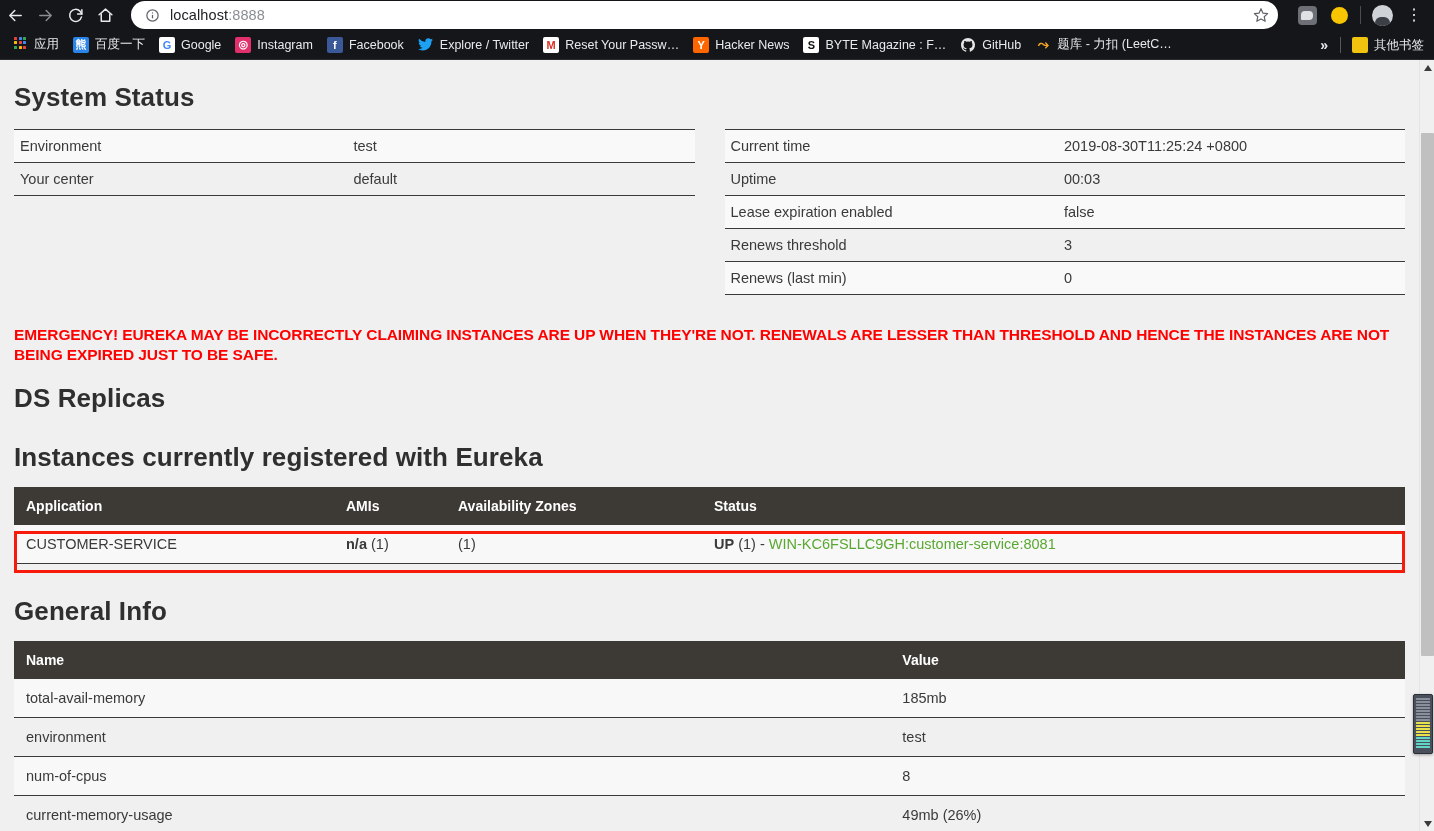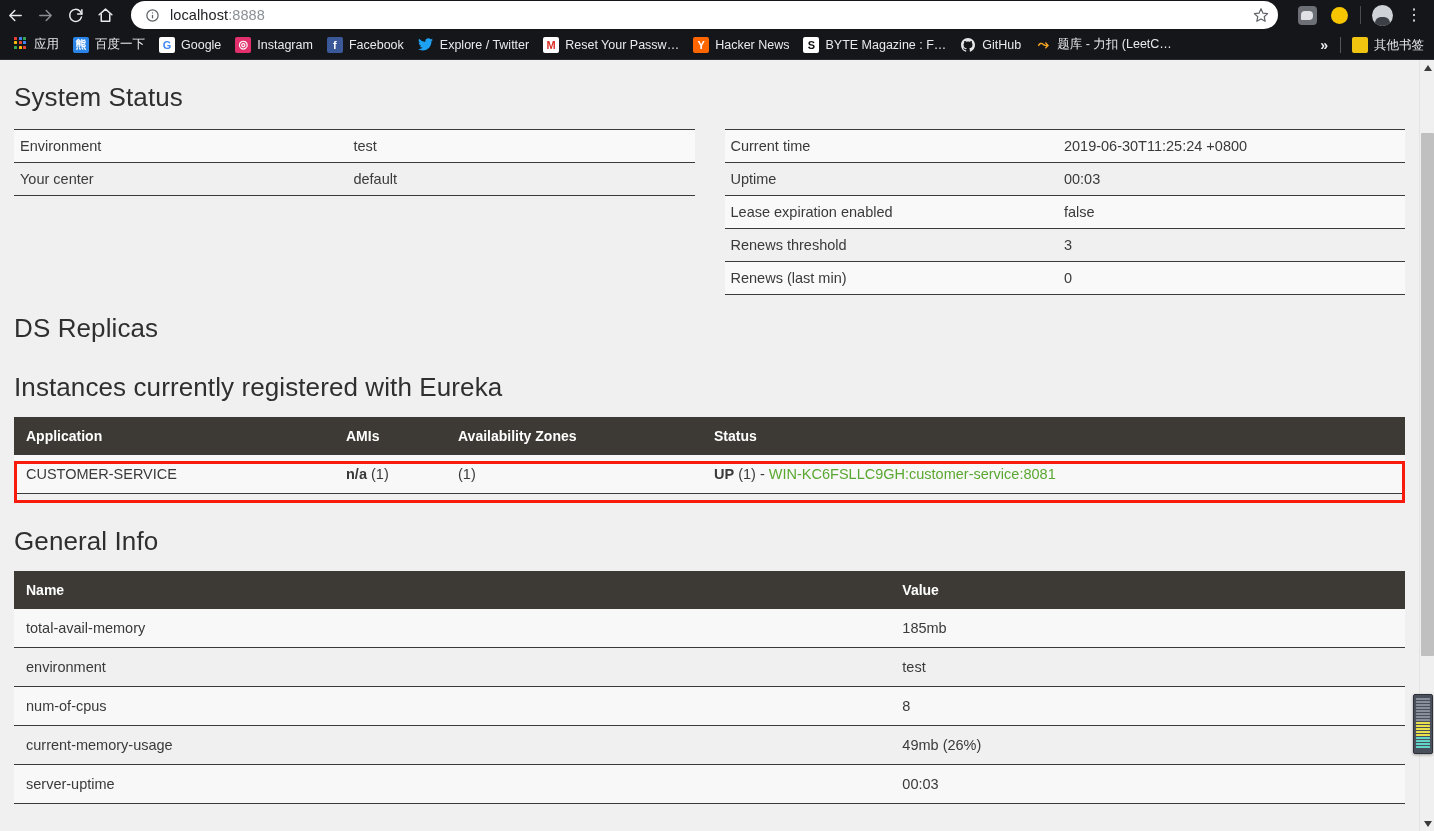--- a/index.html
+++ b/index.html
@@ -97,21 +97,21 @@
     position: relative;
     overflow: hidden;
   }
   .page {
     position: absolute; left: 0; top: 0;
     width: 1419px; padding: 0 14px;
     font-family: "Liberation Sans", sans-serif;
   }
 
   h1.sec {
-    font-size: 26px; font-weight: 400; color: #2f2f2f;
+    font-size: 26px; font-weight: 700; color: #2f2f2f;
     letter-spacing: .1px;
   }
 
   table.t { width: 100%; border-collapse: collapse; table-layout: fixed; }
   table.t td, table.t th { font-size: 14.5px; color: #3a3a3a; }
 
   
   .status-row { display: flex; gap: 30px; margin-top: 16px; }
   .status-col { flex: 1 1 0; }
   .status-col table { width: 100%; }
@@ -360,21 +360,21 @@
             </tr>
           </tbody>
         </table>
       </div>
 
       <div class="status-col">
         <table class="t">
           <tbody>
             <tr>
               <td>Current time</td>
-              <td>2019-06-30T11:25:24 +0800</td>
+              <td>2019-08-30T11:25:24 +0800</td>
             </tr>
             <tr>
               <td>Uptime</td>
               <td>00:03</td>
             </tr>
             <tr>
               <td>Lease expiration enabled</td>
               <td>false</td>
             </tr>
             <tr>
@@ -383,20 +383,21 @@
             </tr>
             <tr>
               <td>Renews (last min)</td>
               <td>0</td>
             </tr>
           </tbody>
         </table>
       </div>
     </div>
 
+    <div class="emergency">EMERGENCY! EUREKA MAY BE INCORRECTLY CLAIMING INSTANCES ARE UP WHEN THEY'RE NOT. RENEWALS ARE LESSER THAN THRESHOLD AND HENCE THE INSTANCES ARE NOT BEING EXPIRED JUST TO BE SAFE.</div>
 
     <h1 class="sec" style="margin-top:18px;">DS Replicas</h1>
 
     <h1 class="sec" style="margin-top:28px;">Instances currently registered with Eureka</h1>
 
     <div class="hl-wrap">
       <table class="dark-table inst-table">
         <colgroup>
             <col class="c1">
             <col class="c2">

